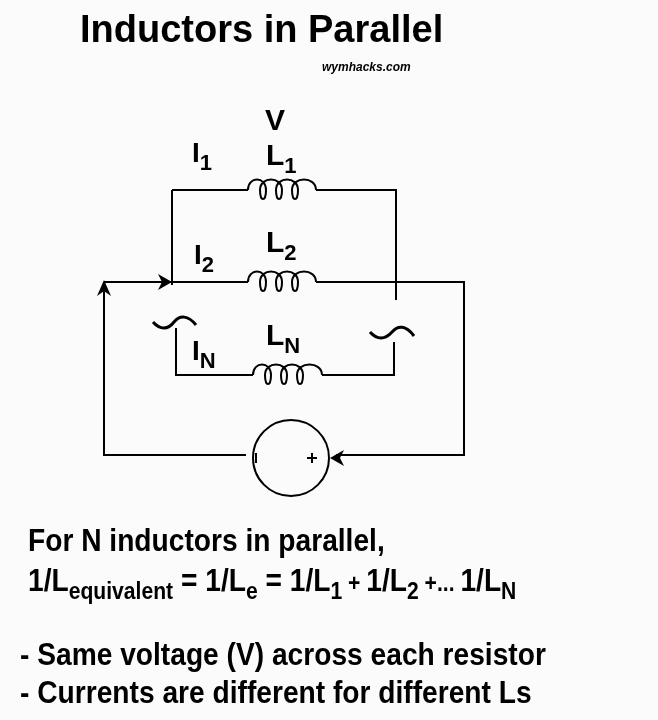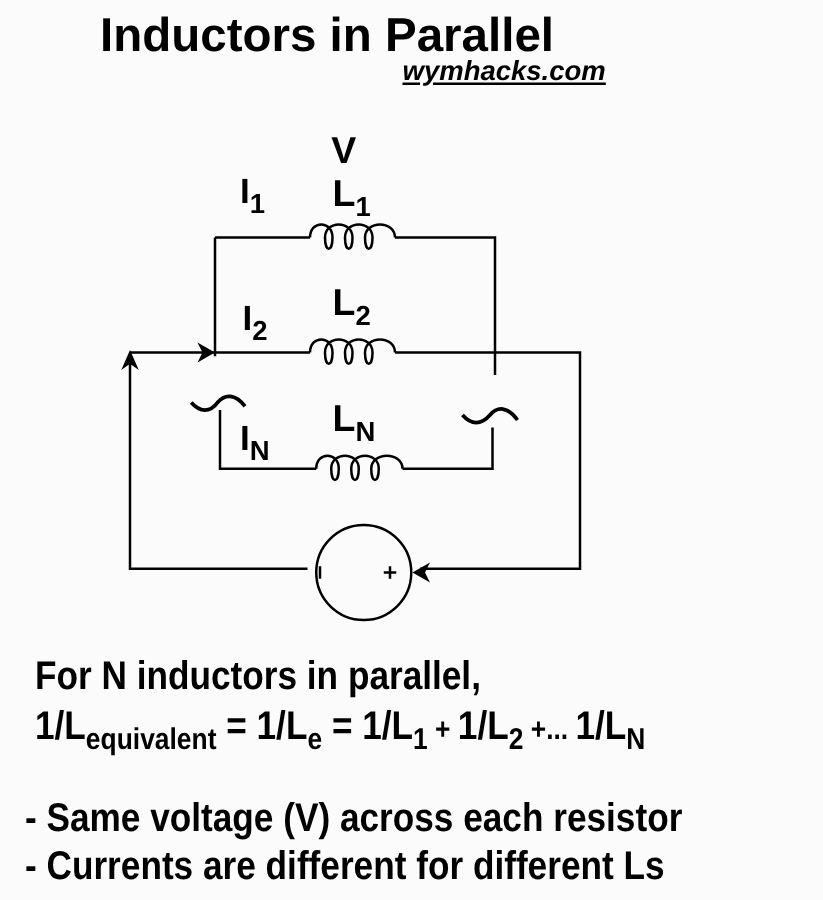--- a/index.html
+++ b/index.html
@@ -1,18 +1,18 @@
 <!DOCTYPE html>
 <html><head>
 <meta charset="utf-8">
 <style>
   html, body { margin: 0; padding: 0; background: #fbfbfb; }
   body { width: 658px; height: 720px; position: relative; overflow: hidden; font-family: "Liberation Sans", sans-serif; color: #000; }
   .title { position: absolute; left: 80px; top: 8px; font-size: 38px; font-weight: bold; letter-spacing: 0px; text-align: center; }
-  .site { position: absolute; left: 322px; top: 44px; font-size: 22px; font-weight: bold; font-style: italic; text-decoration: underline; }
+  .site { position: absolute; left: 322px; top: 60px; font-size: 12px; font-weight: bold; font-style: italic; }
   svg.circuit { position: absolute; left: 0; top: 0; }
   .lbl { font-family: "Liberation Sans", sans-serif; font-weight: bold; fill: #000; }
   .text-block { position: absolute; left: 28px; font-weight: bold; font-family: "Liberation Sans", sans-serif; transform: scaleX(0.88); transform-origin: left; }
   .line1 { top: 522px; font-size: 32px; }
   .line2 { top: 562px; font-size: 32px; white-space: nowrap; }
   .line2 sub { font-size: 24px; vertical-align: -8px; }
   .sm { font-size: 24px; }
   .bullet { position: absolute; left: 20px; font-size: 32px; font-weight: bold; transform: scaleX(0.88); transform-origin: left; white-space: nowrap; }
   .b1 { top: 636px; }
   .b2 { top: 674px; }

